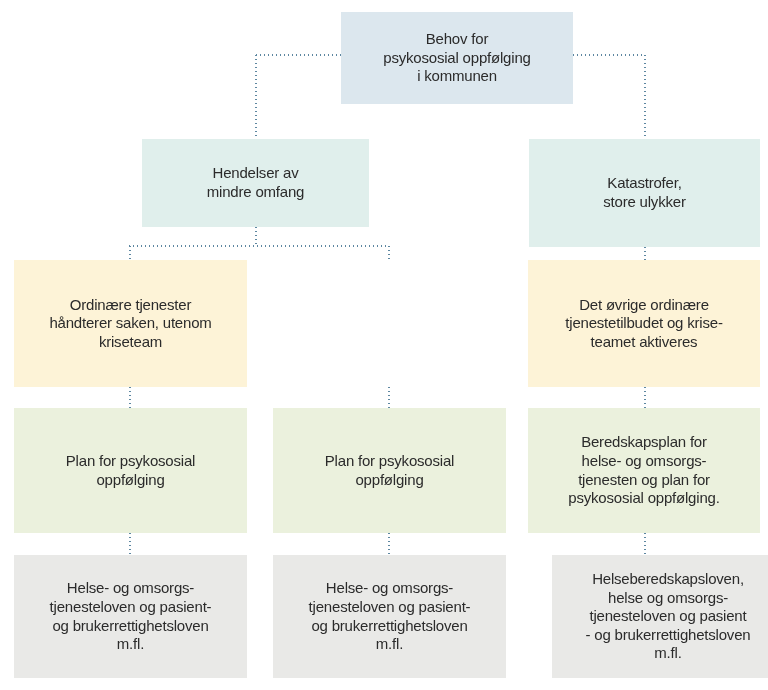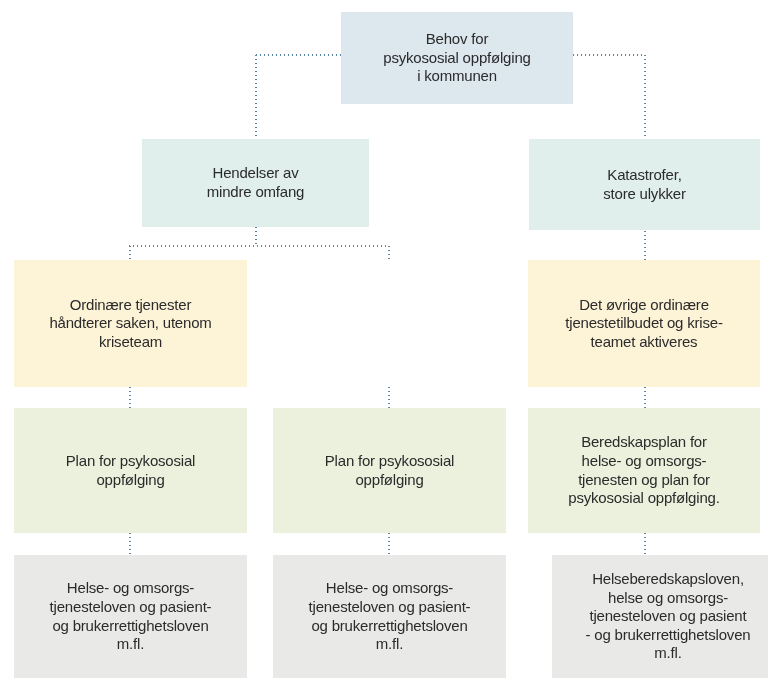--- a/index.html
+++ b/index.html
@@ -74,21 +74,21 @@
   <div class="node fill-root" style="left:341px; top:12px; width:232px; height:92px">
     <span class="node-text">Behov for
 psykososial oppfølging
 i kommunen</span>
   </div>
 
   <div class="node fill-level2" style="left:142px; top:139px; width:227px; height:88px">
     <span class="node-text">Hendelser av
 mindre omfang</span>
   </div>
-  <div class="node fill-level2" style="left:529px; top:139px; width:231px; height:91px">
+  <div class="node fill-level2" style="left:529px; top:139px; width:231px; height:108px">
     <span class="node-text">Katastrofer,
 store ulykker</span>
   </div>
 
   <div class="node fill-action" style="left:14px; top:260px; width:233px; height:127px">
     <span class="node-text">Ordinære tjenester
 håndterer saken, utenom
 kriseteam</span>
   </div>
   <div class="node fill-action" style="left:528px; top:260px; width:232px; height:127px">

